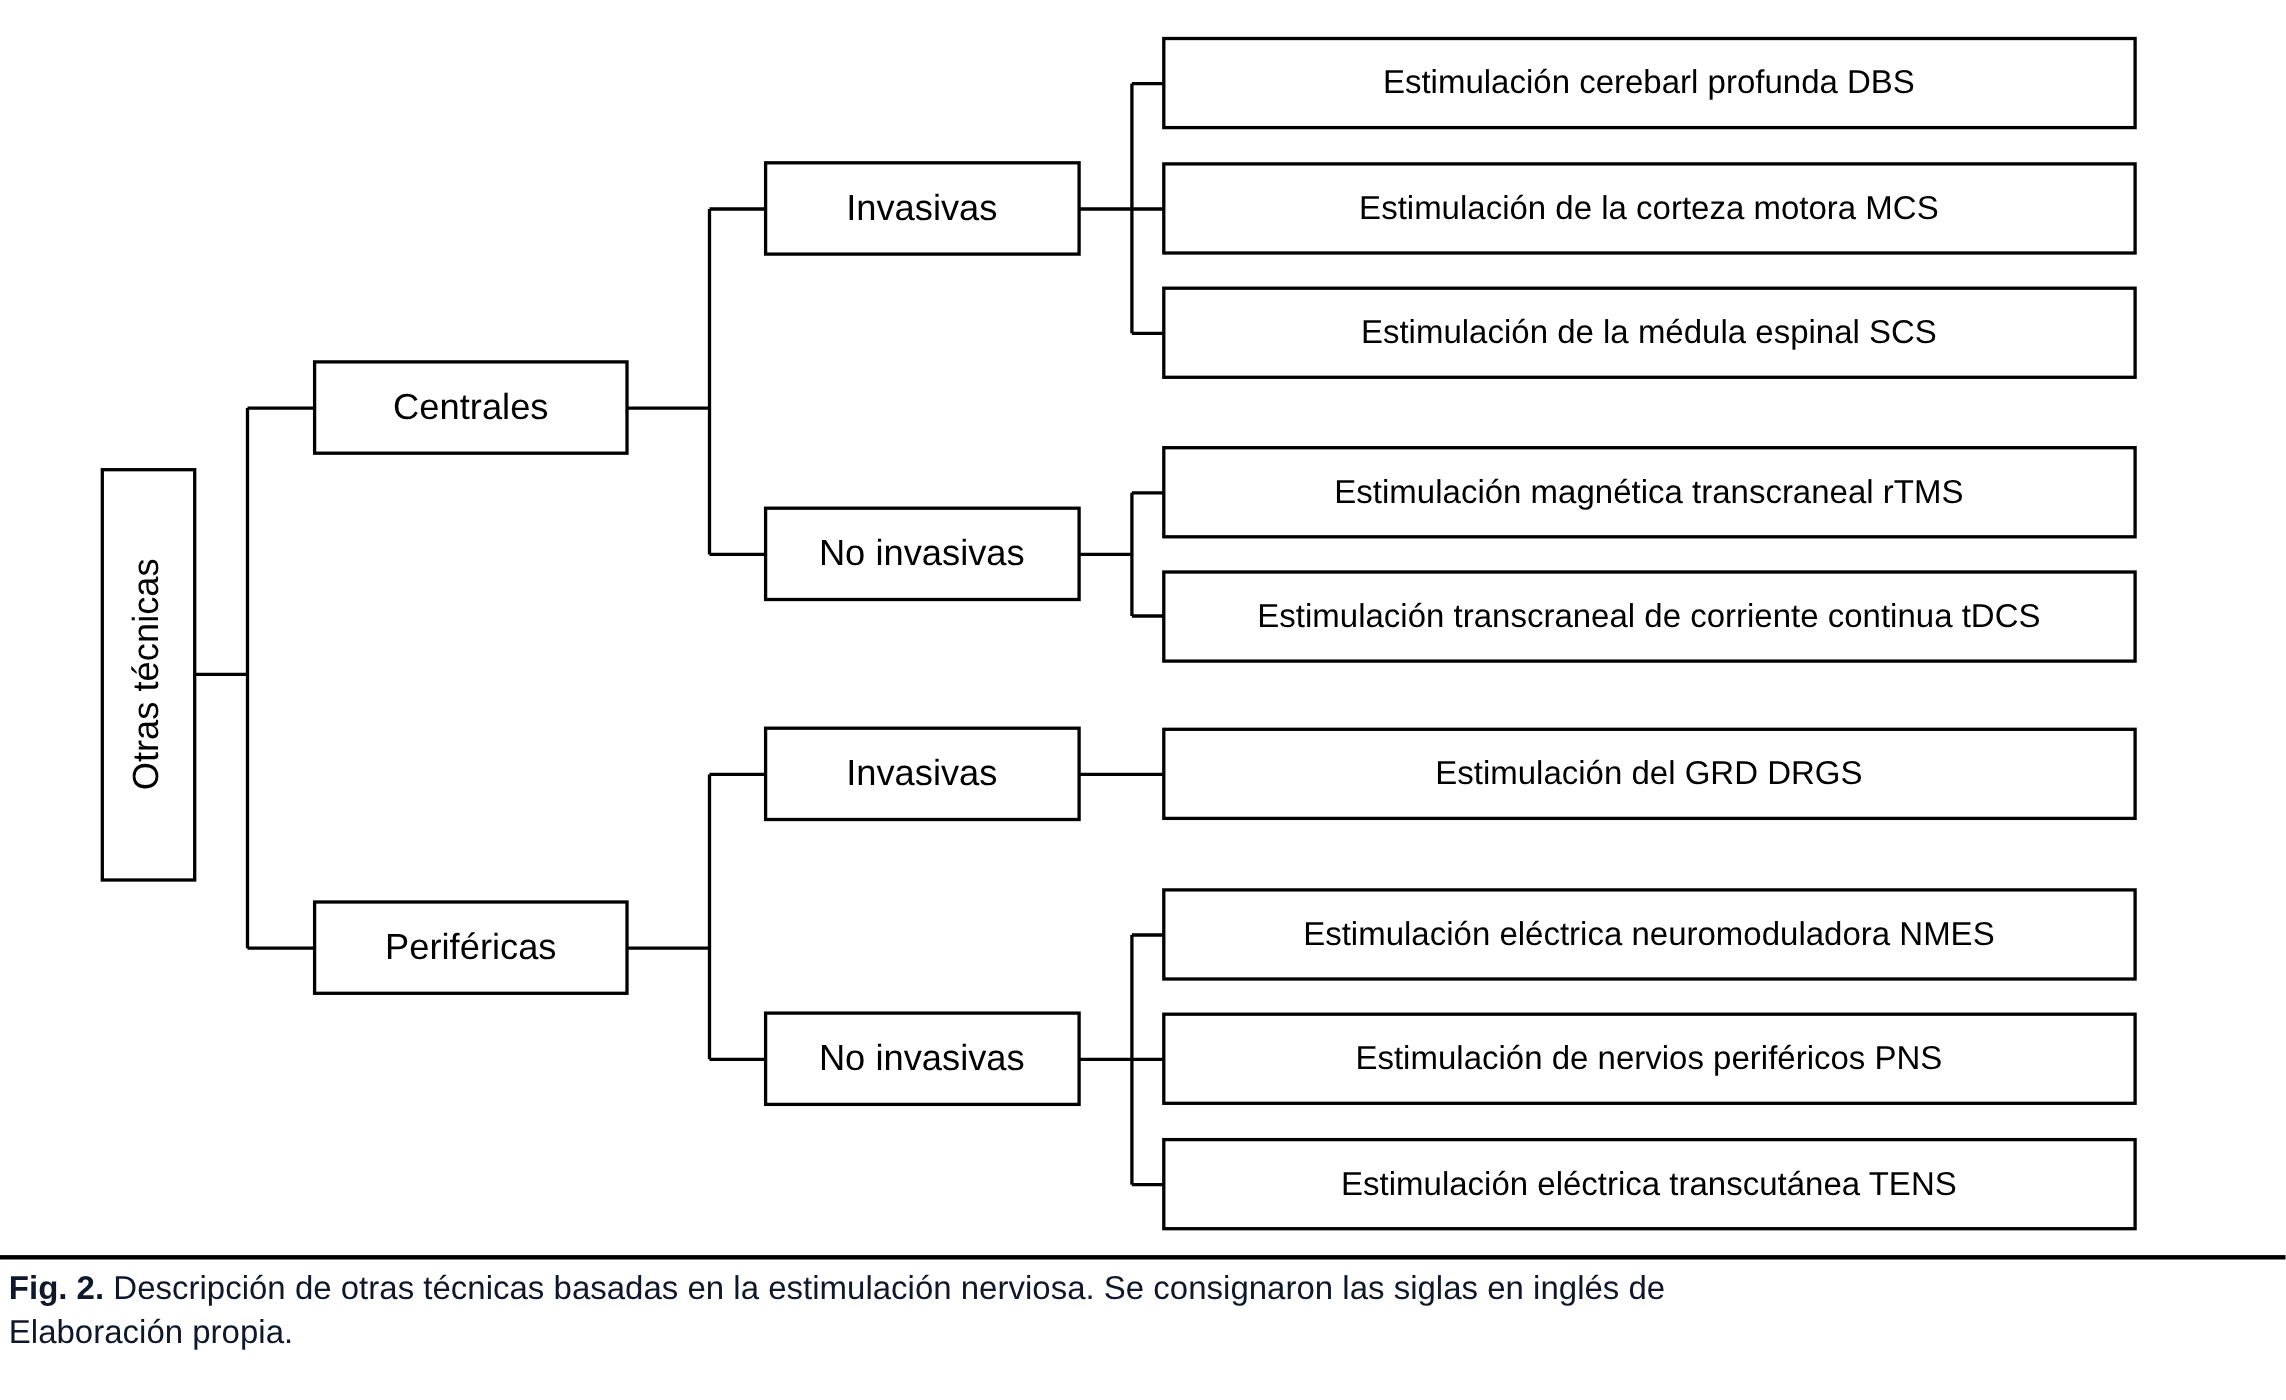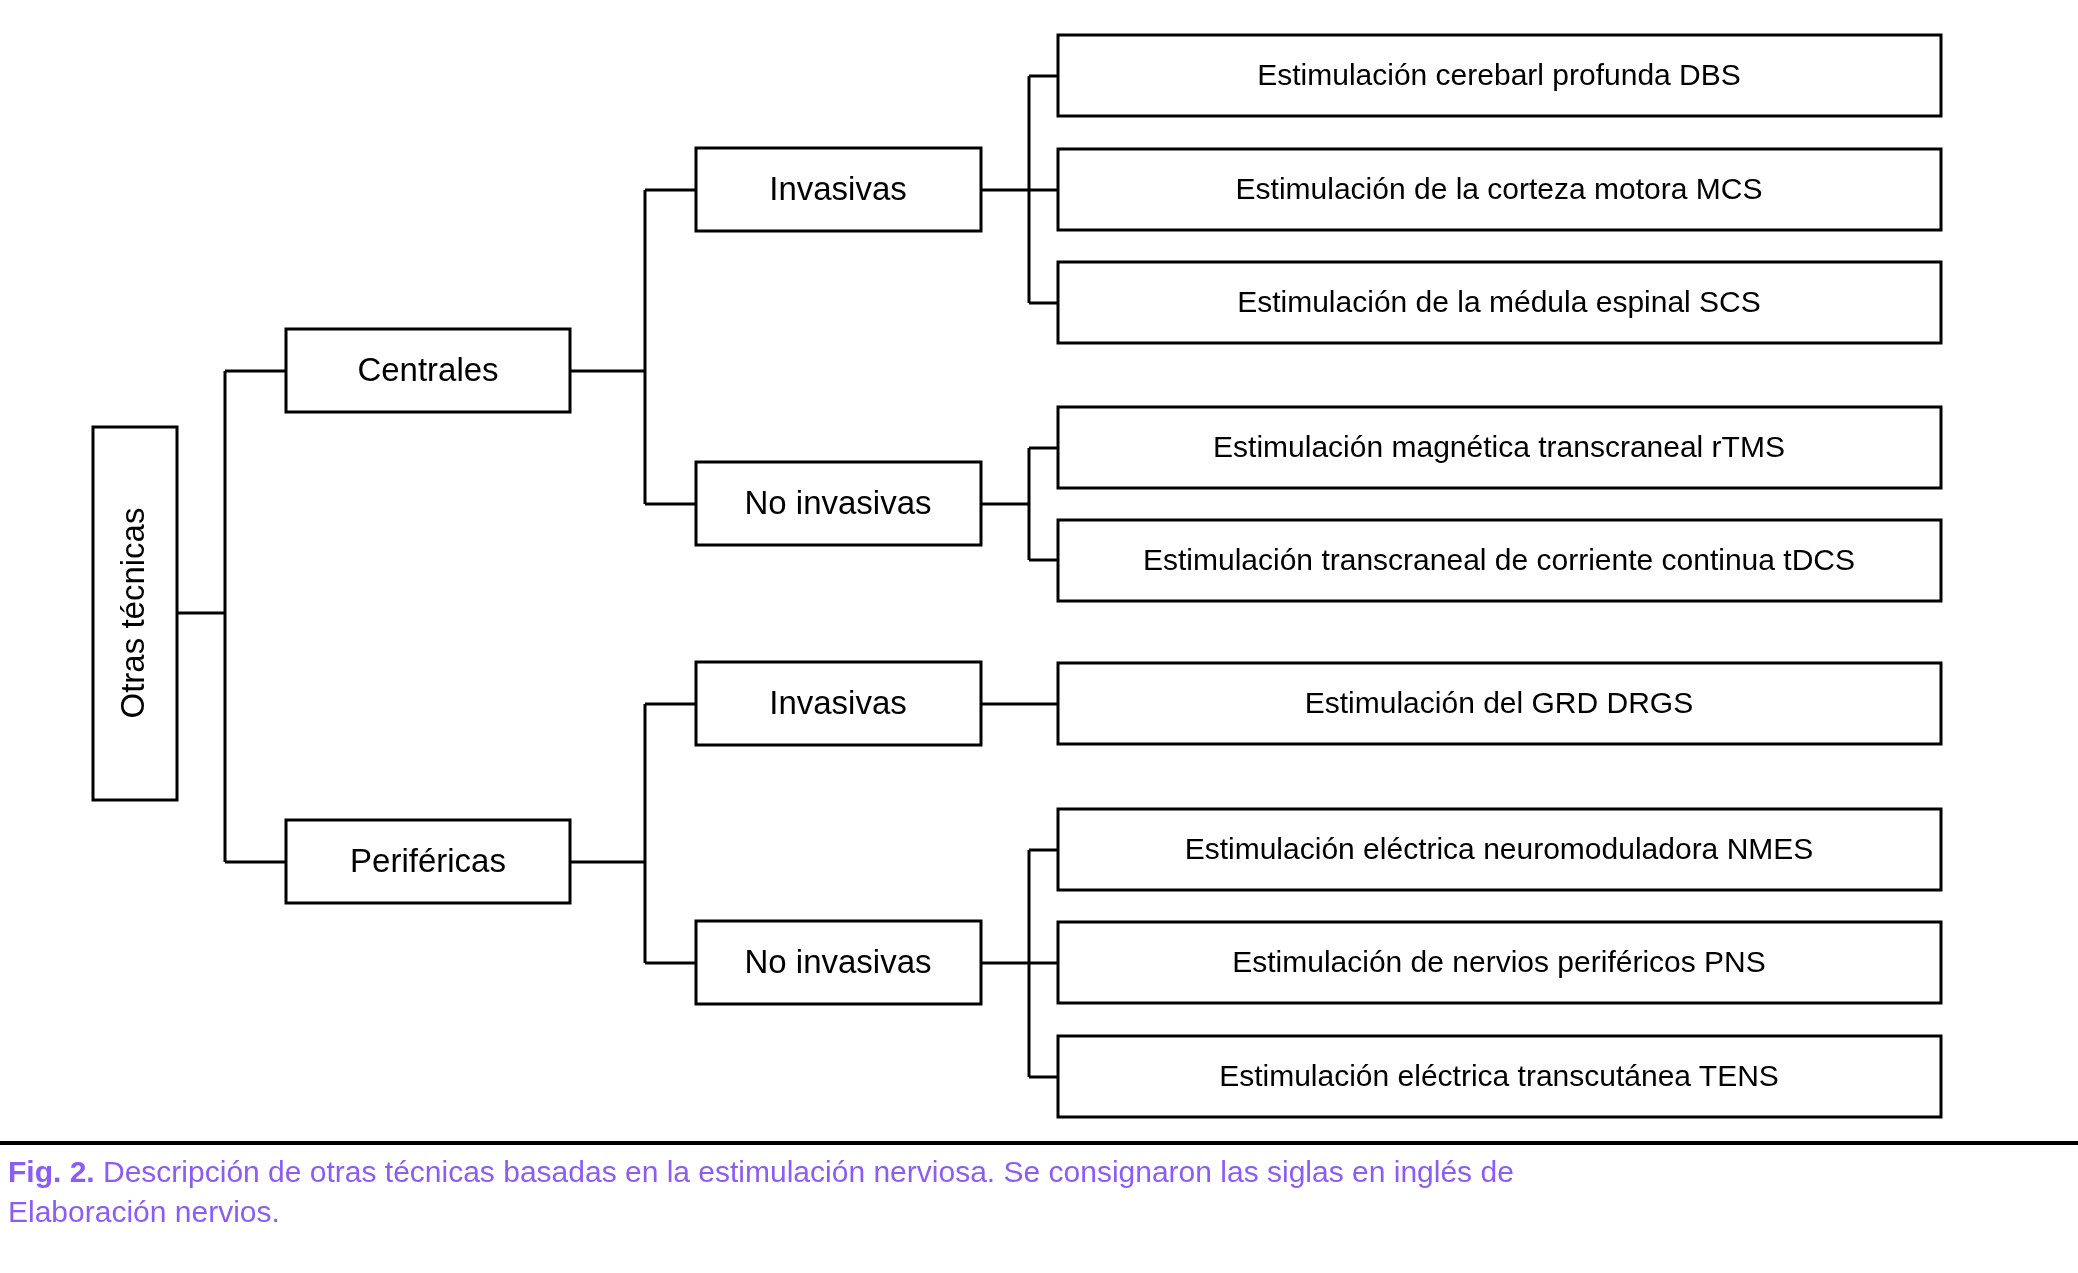--- a/index.html
+++ b/index.html
@@ -64,21 +64,21 @@
     height: 0;
     border-top: 4px solid #000000;
   }
   #caption {
     position: absolute;
     left: 8px;
     top: 1152px;
     width: 2050px;
     font-size: 30px;
     line-height: 1.32;
-    color: #8b5cf6;
+    color: #0f172a;
     font-family: "Liberation Sans", sans-serif;
   }
   #caption .fig-tag {
     font-weight: bold;
   }
   #caption .cap-line {
     display: block;
   }
 </style>
 </head>
@@ -219,16 +219,16 @@
       <rect class="node-box" x="1058" y="1036" width="883" height="81"></rect>
       <text class="leaf-label" x="1499" y="1078">Estimulación eléctrica transcutánea TENS</text>
     </g>
 
   </svg>
 
   <div id="caption-rule"></div>
 
   <div id="caption">
     <span class="cap-line"><span class="fig-tag">Fig. 2.</span><span> Descripción de otras técnicas basadas en la estimulación nerviosa. Se consignaron las siglas en inglés de</span></span>
-    <span class="cap-line">Elaboración nervios.</span>
+    <span class="cap-line">Elaboración propia.</span>
   </div>
 
 </div>
 
 </body></html>

